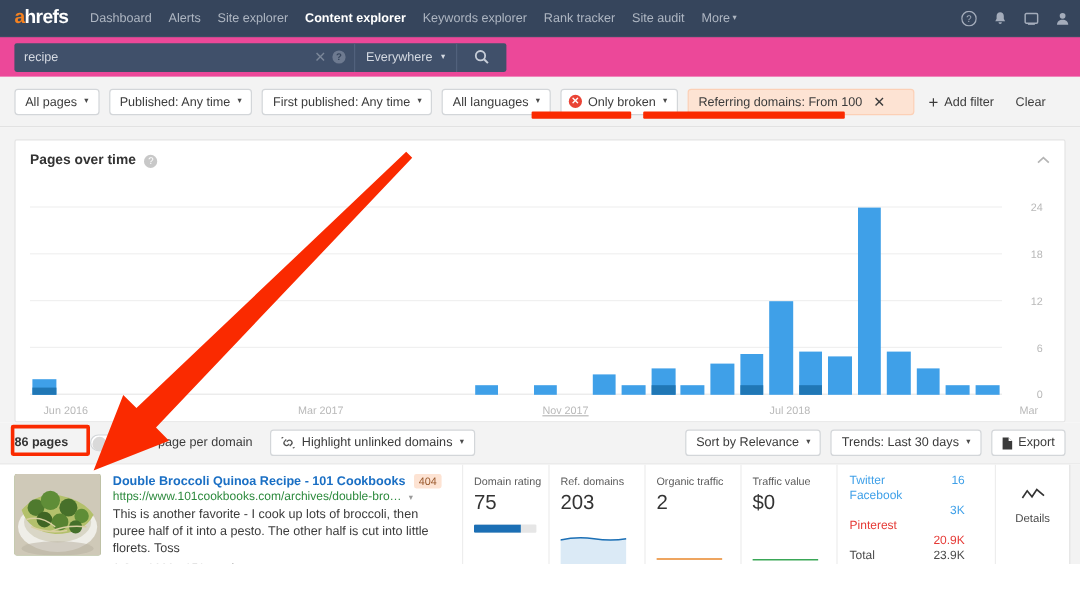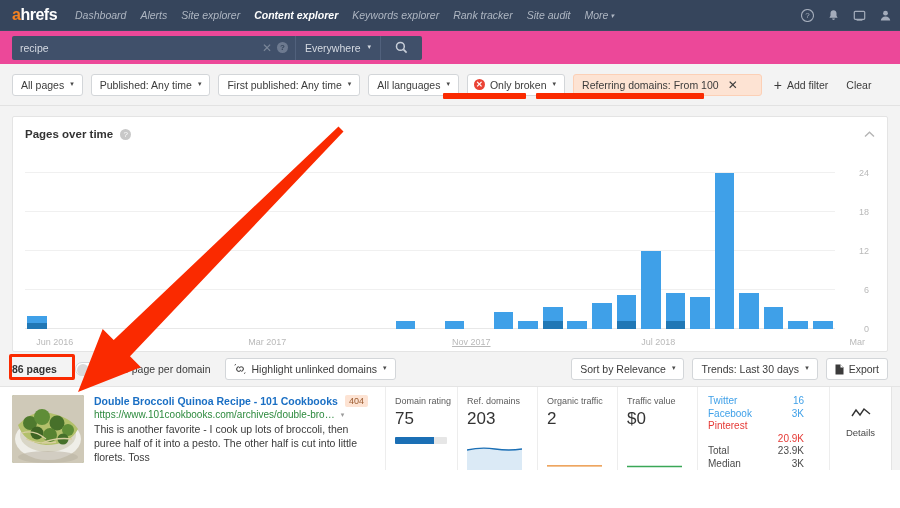--- a/index.html
+++ b/index.html
@@ -19,21 +19,21 @@
     padding: 0 10px 0 12px;
     position: relative;
   }
   .logo {
     font-size: 16px; font-weight: bold; letter-spacing: -0.5px;
     color: #ffffff; margin-right: 18px; line-height: 1;
   }
   .logo .a { color: #f58220; }
   .navitems { display: flex; align-items: center; gap: 14px; }
   .navitem {
-    font-size: 10.5px; color: #aeb6c2; white-space: nowrap; cursor: pointer; font-style: italic;
+    font-size: 10.5px; color: #aeb6c2; white-space: nowrap; cursor: pointer;
   }
   .navitem.active { color: #ffffff; font-weight: bold; }
   .navitem .caret { font-size: 7px; position: relative; top: -1px; margin-left: 2px; }
   .navright {
     position: absolute; right: 8px; top: 0; height: 30px;
     display: flex; align-items: center; gap: 13px;
   }
   .navicon { width: 13px; height: 13px; opacity: 0.78; cursor: pointer; }
   .navicon svg { display: block; }
 
@@ -248,21 +248,21 @@
   .minibar .fill { height: 100%; background: #1b6fb5; }
   .spark { position: absolute; left: 9px; bottom: 0px; width: 55px; height: 26px; }
 
   .socialcol {
     flex: 1; border-left: 1px solid #ededed;
     padding: 8px 0 0 10px; font-size: 10px;
   }
   .socialrow { display: flex; line-height: 12.5px; width: 96px; }
   .socialrow .n { margin-left: auto; }
   .tw { color: #3fa0e8; }
-  .fb { color: #3fa0e8; }
+  .fb { color: #3fa0e8; flex-direction: column; }
   .pin { color: #e53935; flex-direction: column; }
   .tot, .med { color: #4a4a4a; }
 
   .detailscol {
     width: 62px; flex: 0 0 62px;
     border-left: 1px solid #ededed;
     display: flex; flex-direction: column; align-items: center;
     padding-top: 18px; cursor: pointer;
   }
   .detailslabel { font-size: 9.5px; color: #4a4a4a; margin-top: 4px; }

